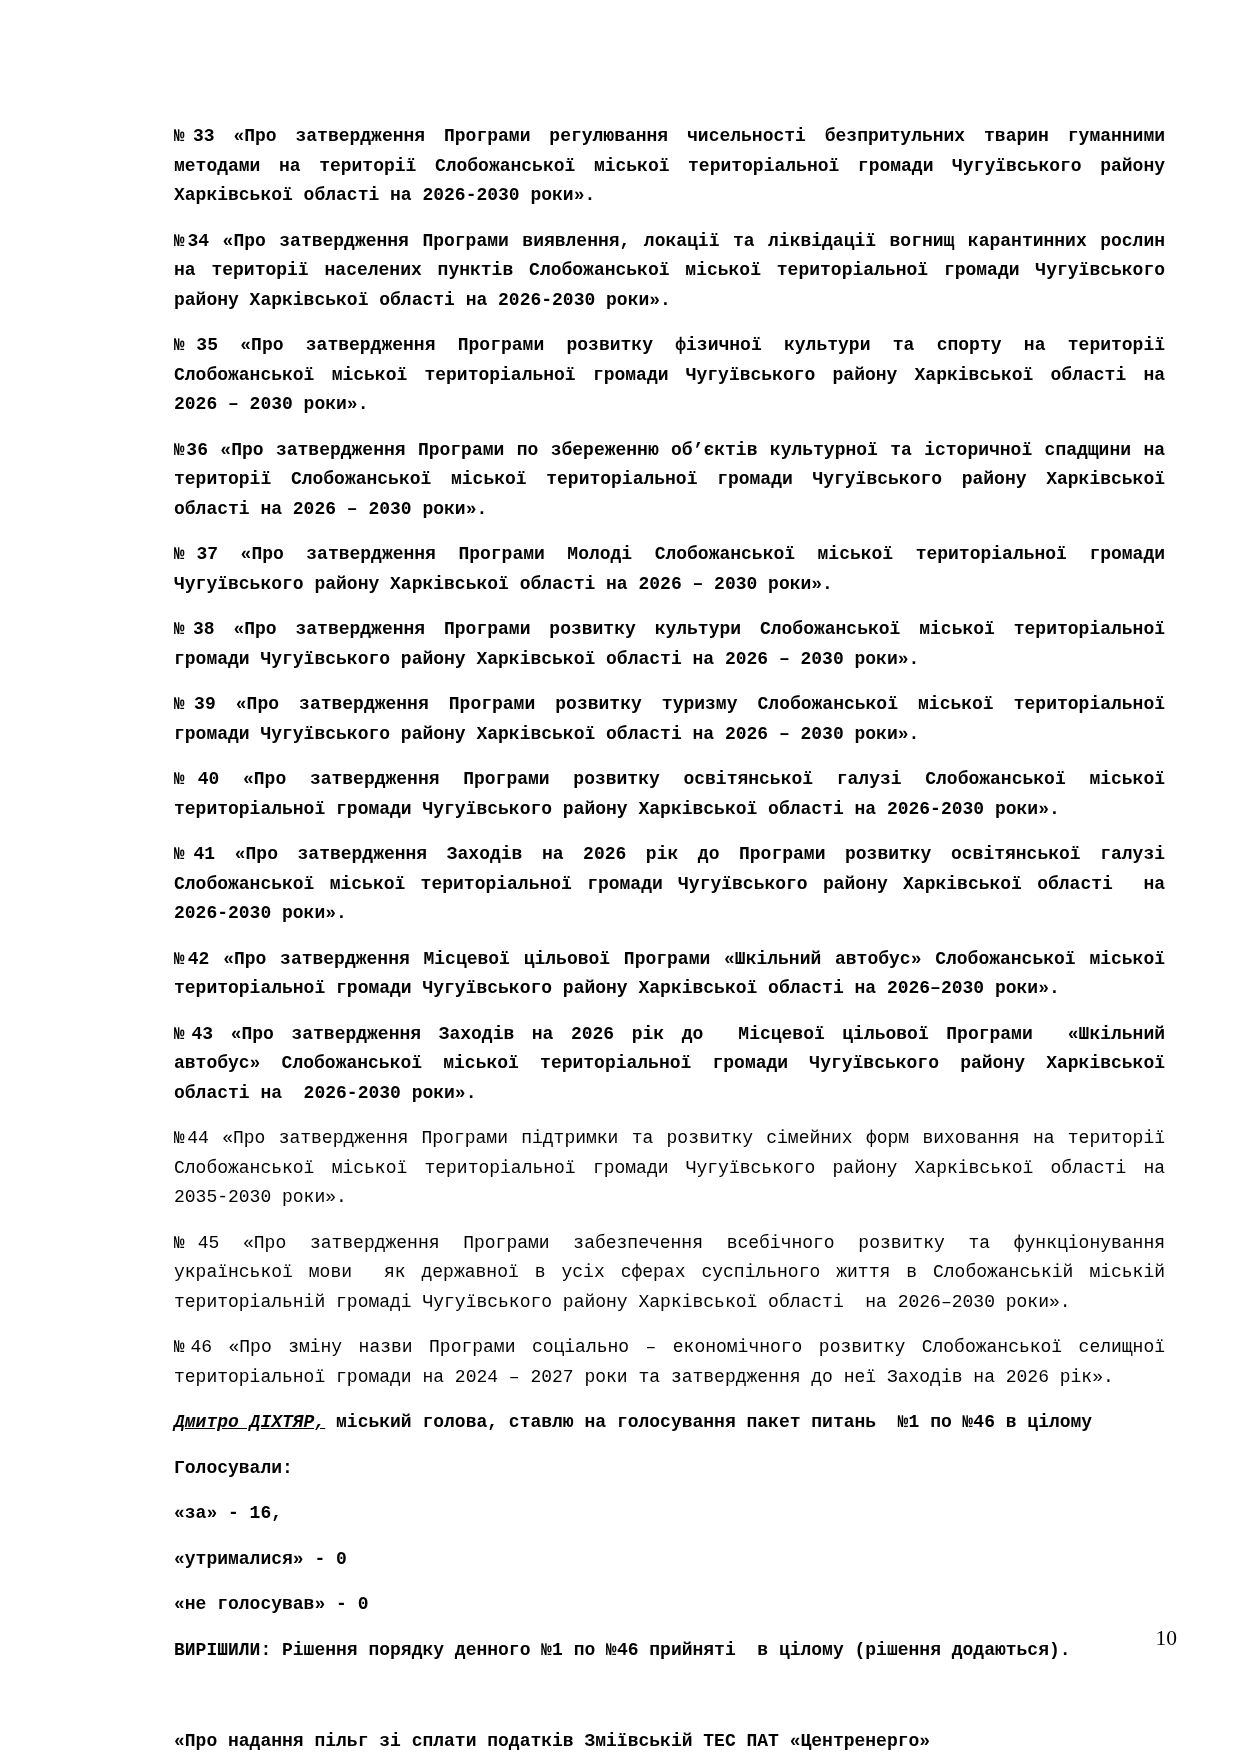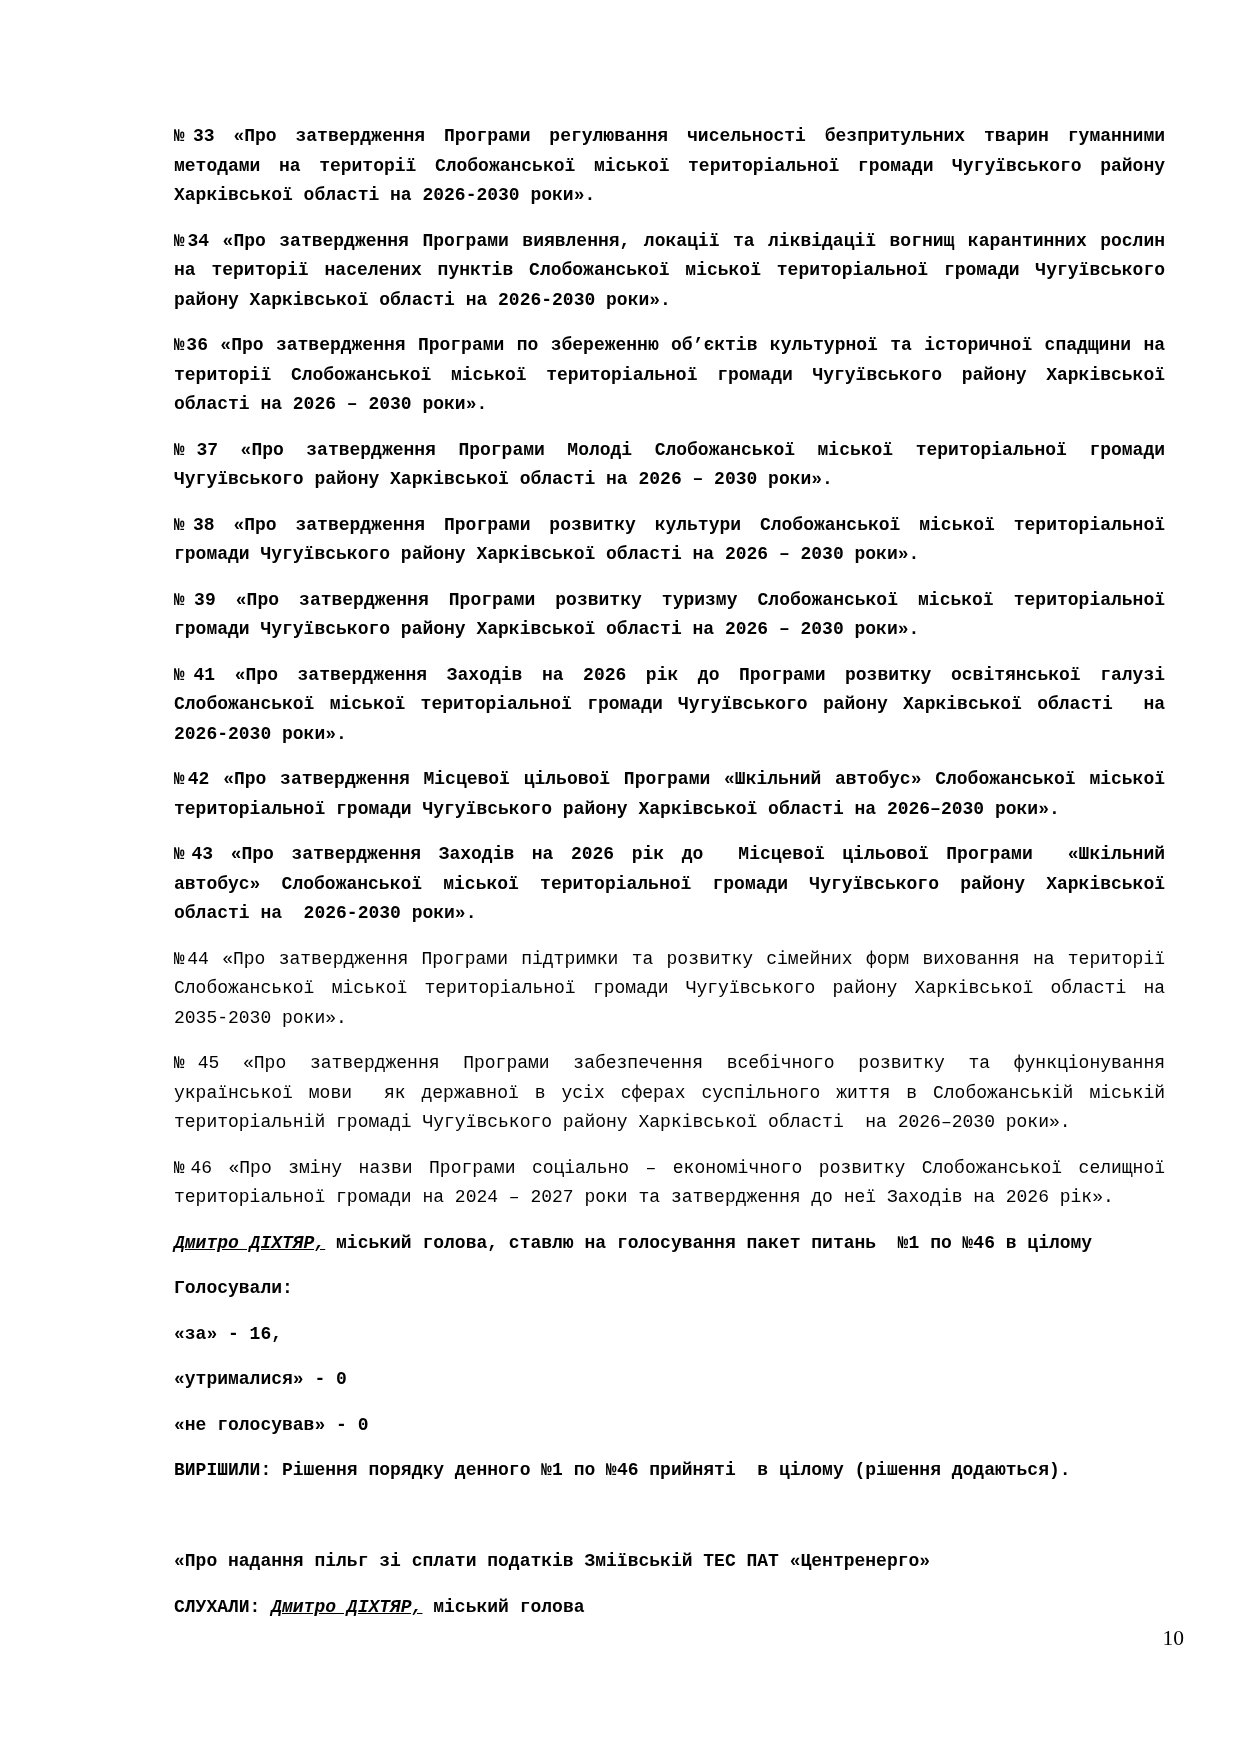--- a/index.html
+++ b/index.html
@@ -31,35 +31,37 @@
   .bold { font-weight: bold; }
   .name-ul {
     font-style: italic;
     text-decoration: underline;
   }
   .short-line { text-align: left; }
   .spacer { height: 29.5px; }
   .page-number {
     position: absolute;
     top: 1624px;
-    right: 56px;
+    right: 63px;
     font-size: 21.5px;
     line-height: 29.5px;
   }
 </style>
 </head>
 <body>
 
 <div class="content">
   <p class="bold">№33 «Про затвердження Програми регулювання чисельності безпритульних тварин гуманними методами на території Слобожанської міської територіальної громади Чугуївського району Харківської області на 2026-2030 роки».</p>
   <p class="bold">№34 «Про затвердження Програми виявлення, локації та ліквідації вогнищ карантинних рослин на території населених пунктів Слобожанської міської територіальної громади Чугуївського району Харківської області на 2026-2030 роки».</p>
+  <p class="bold">№35 «Про затвердження Програми розвитку фізичної культури та спорту на території Слобожанської міської територіальної громади Чугуївського району Харківської області на 2026 – 2030 роки».</p>
   <p class="bold">№36 «Про затвердження Програми по збереженню об’єктів культурної та історичної спадщини на території Слобожанської міської територіальної громади Чугуївського району Харківської області на 2026 – 2030 роки».</p>
   <p class="bold">№37 «Про затвердження Програми Молоді Слобожанської міської територіальної громади Чугуївського району Харківської області на 2026 – 2030 роки».</p>
   <p class="bold">№38 «Про затвердження Програми розвитку культури Слобожанської міської територіальної громади Чугуївського району Харківської області на 2026 – 2030 роки».</p>
   <p class="bold">№39 «Про затвердження Програми розвитку туризму Слобожанської міської територіальної громади Чугуївського району Харківської області на 2026 – 2030 роки».</p>
+  <p class="bold">№40 «Про затвердження Програми розвитку освітянської галузі Слобожанської міської територіальної громади Чугуївського району Харківської області на 2026-2030 роки».</p>
   <p class="bold">№41 «Про затвердження Заходів на 2026 рік до Програми розвитку освітянської галузі Слобожанської міської територіальної громади Чугуївського району Харківської області &nbsp;на 2026-2030 роки».</p>
   <p class="bold">№42 «Про затвердження Місцевої цільової Програми «Шкільний автобус» Слобожанської міської територіальної громади Чугуївського району Харківської області на 2026–2030 роки».</p>
   <p class="bold">№43 «Про затвердження Заходів на 2026 рік до &nbsp;Місцевої цільової Програми &nbsp;«Шкільний автобус» Слобожанської міської територіальної громади Чугуївського району Харківської області на &nbsp;2026-2030 роки».</p>
   <p>№44 «Про затвердження Програми підтримки та розвитку сімейних форм виховання на території Слобожанської міської територіальної громади Чугуївського району Харківської області на 2035-2030 роки».</p>
   <p>№45 «Про затвердження Програми забезпечення всебічного розвитку та функціонування української мови &nbsp;як державної в усіх сферах суспільного життя в Слобожанській міській територіальній громаді Чугуївського району Харківської області &nbsp;на 2026–2030 роки».</p>
   <p>№46 «Про зміну назви Програми соціально – економічного розвитку Слобожанської селищної територіальної громади на 2024 – 2027 роки та затвердження до неї Заходів на 2026 рік».</p>
 
   <p class="bold"><span class="name-ul">Дмитро ДІХТЯР,</span><span> міський голова, ставлю на голосування пакет питань &nbsp;№1 по №46 в цілому</span></p>
 
   <p class="bold short-line">Голосували:</p>

